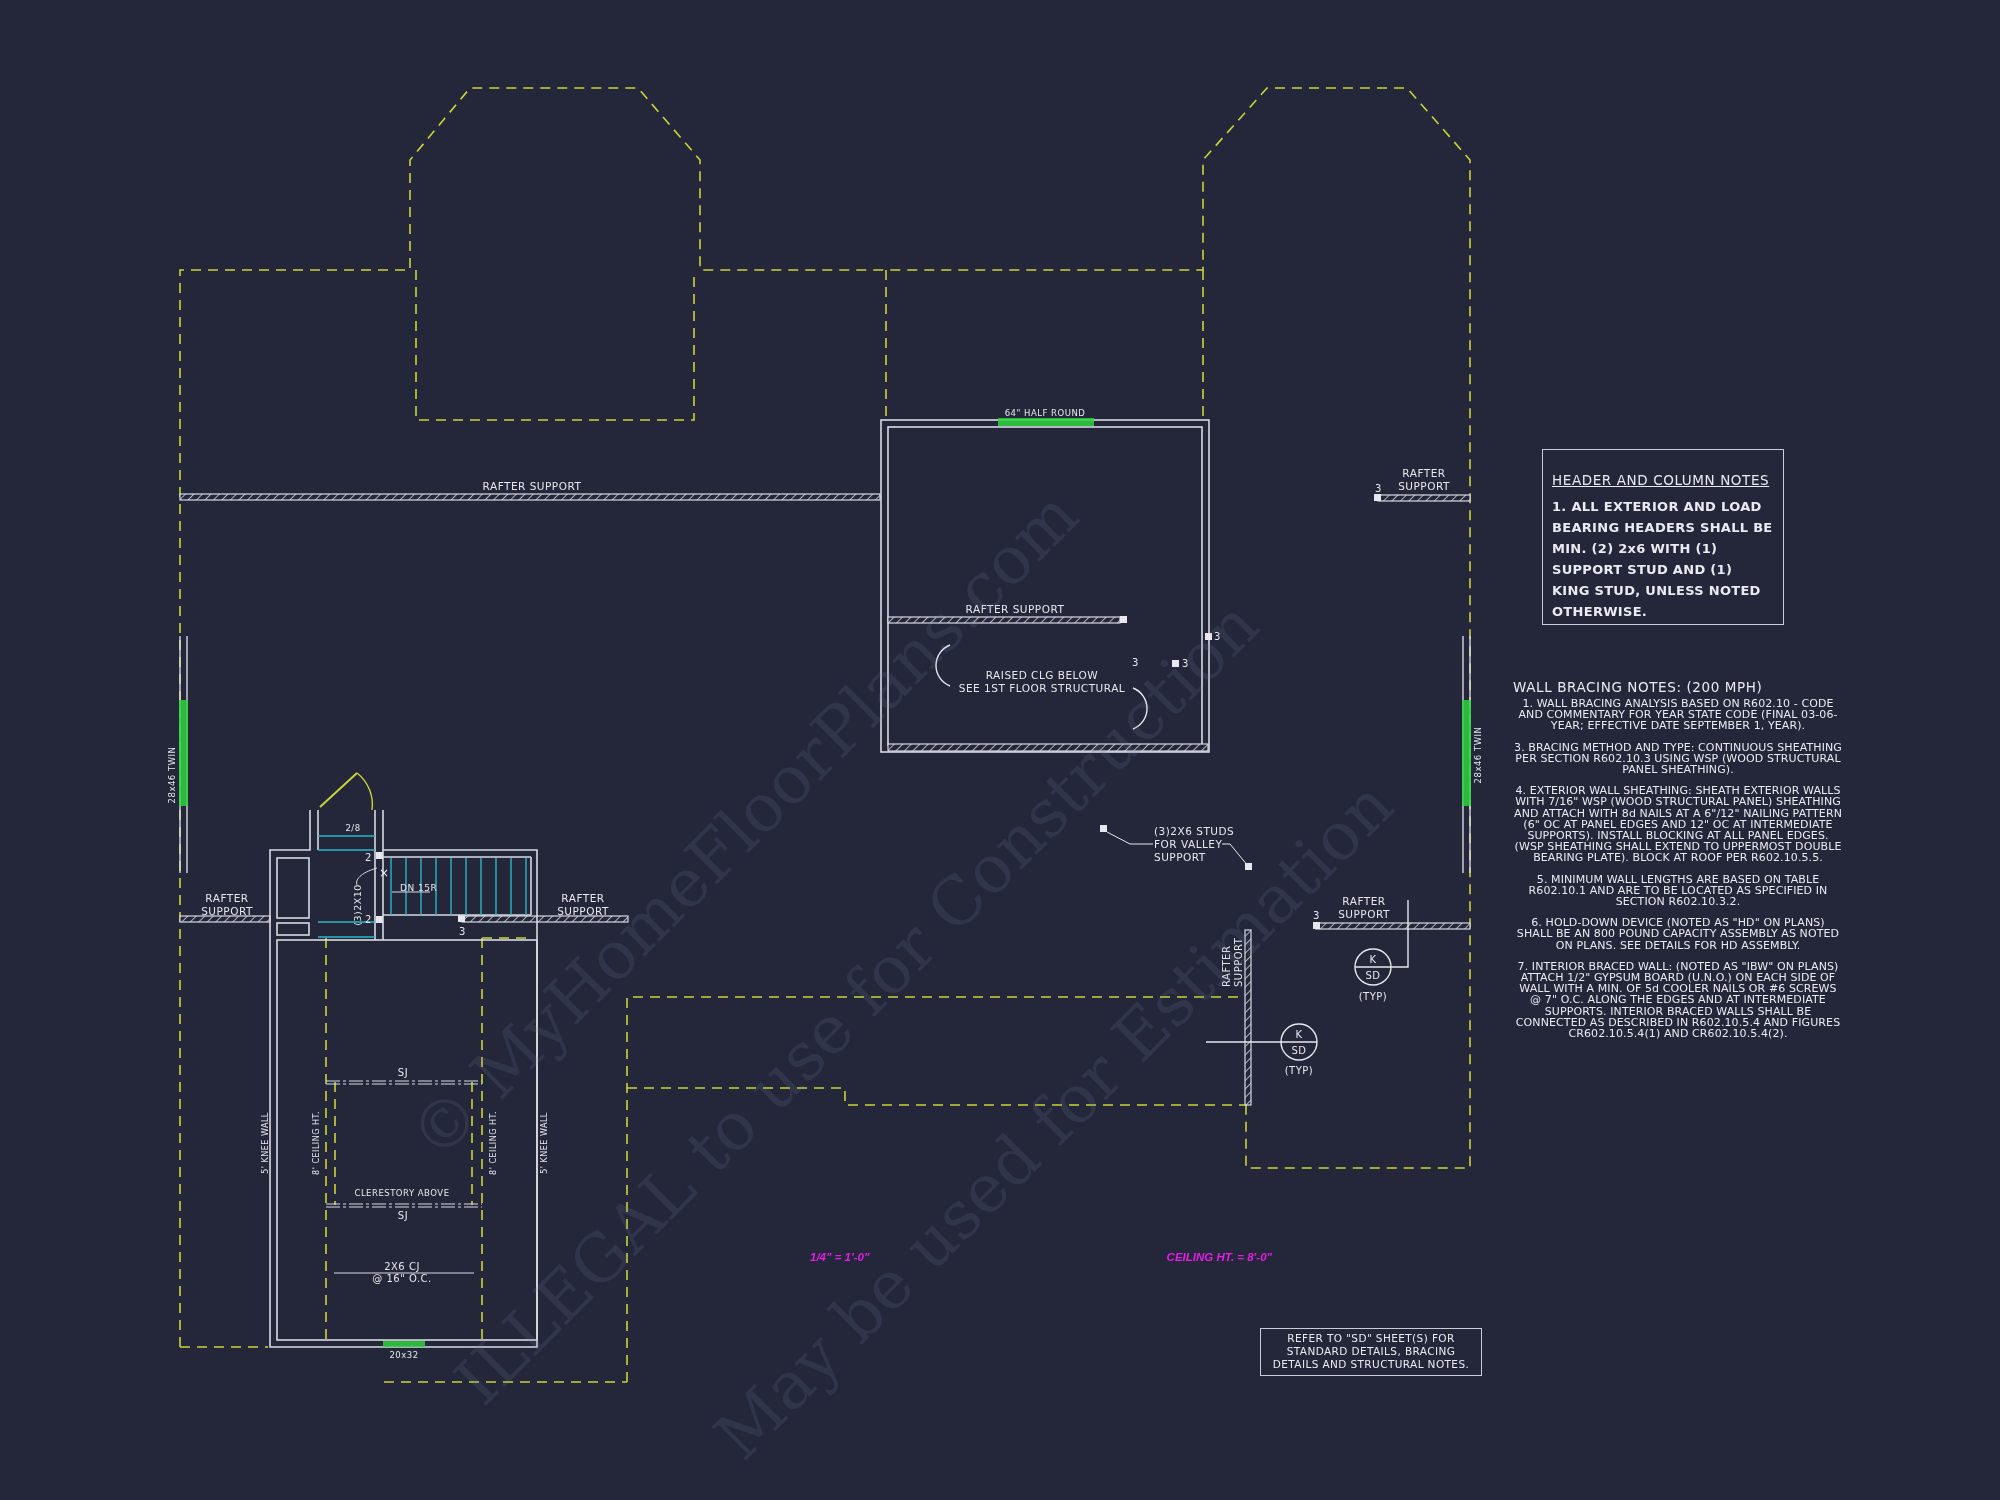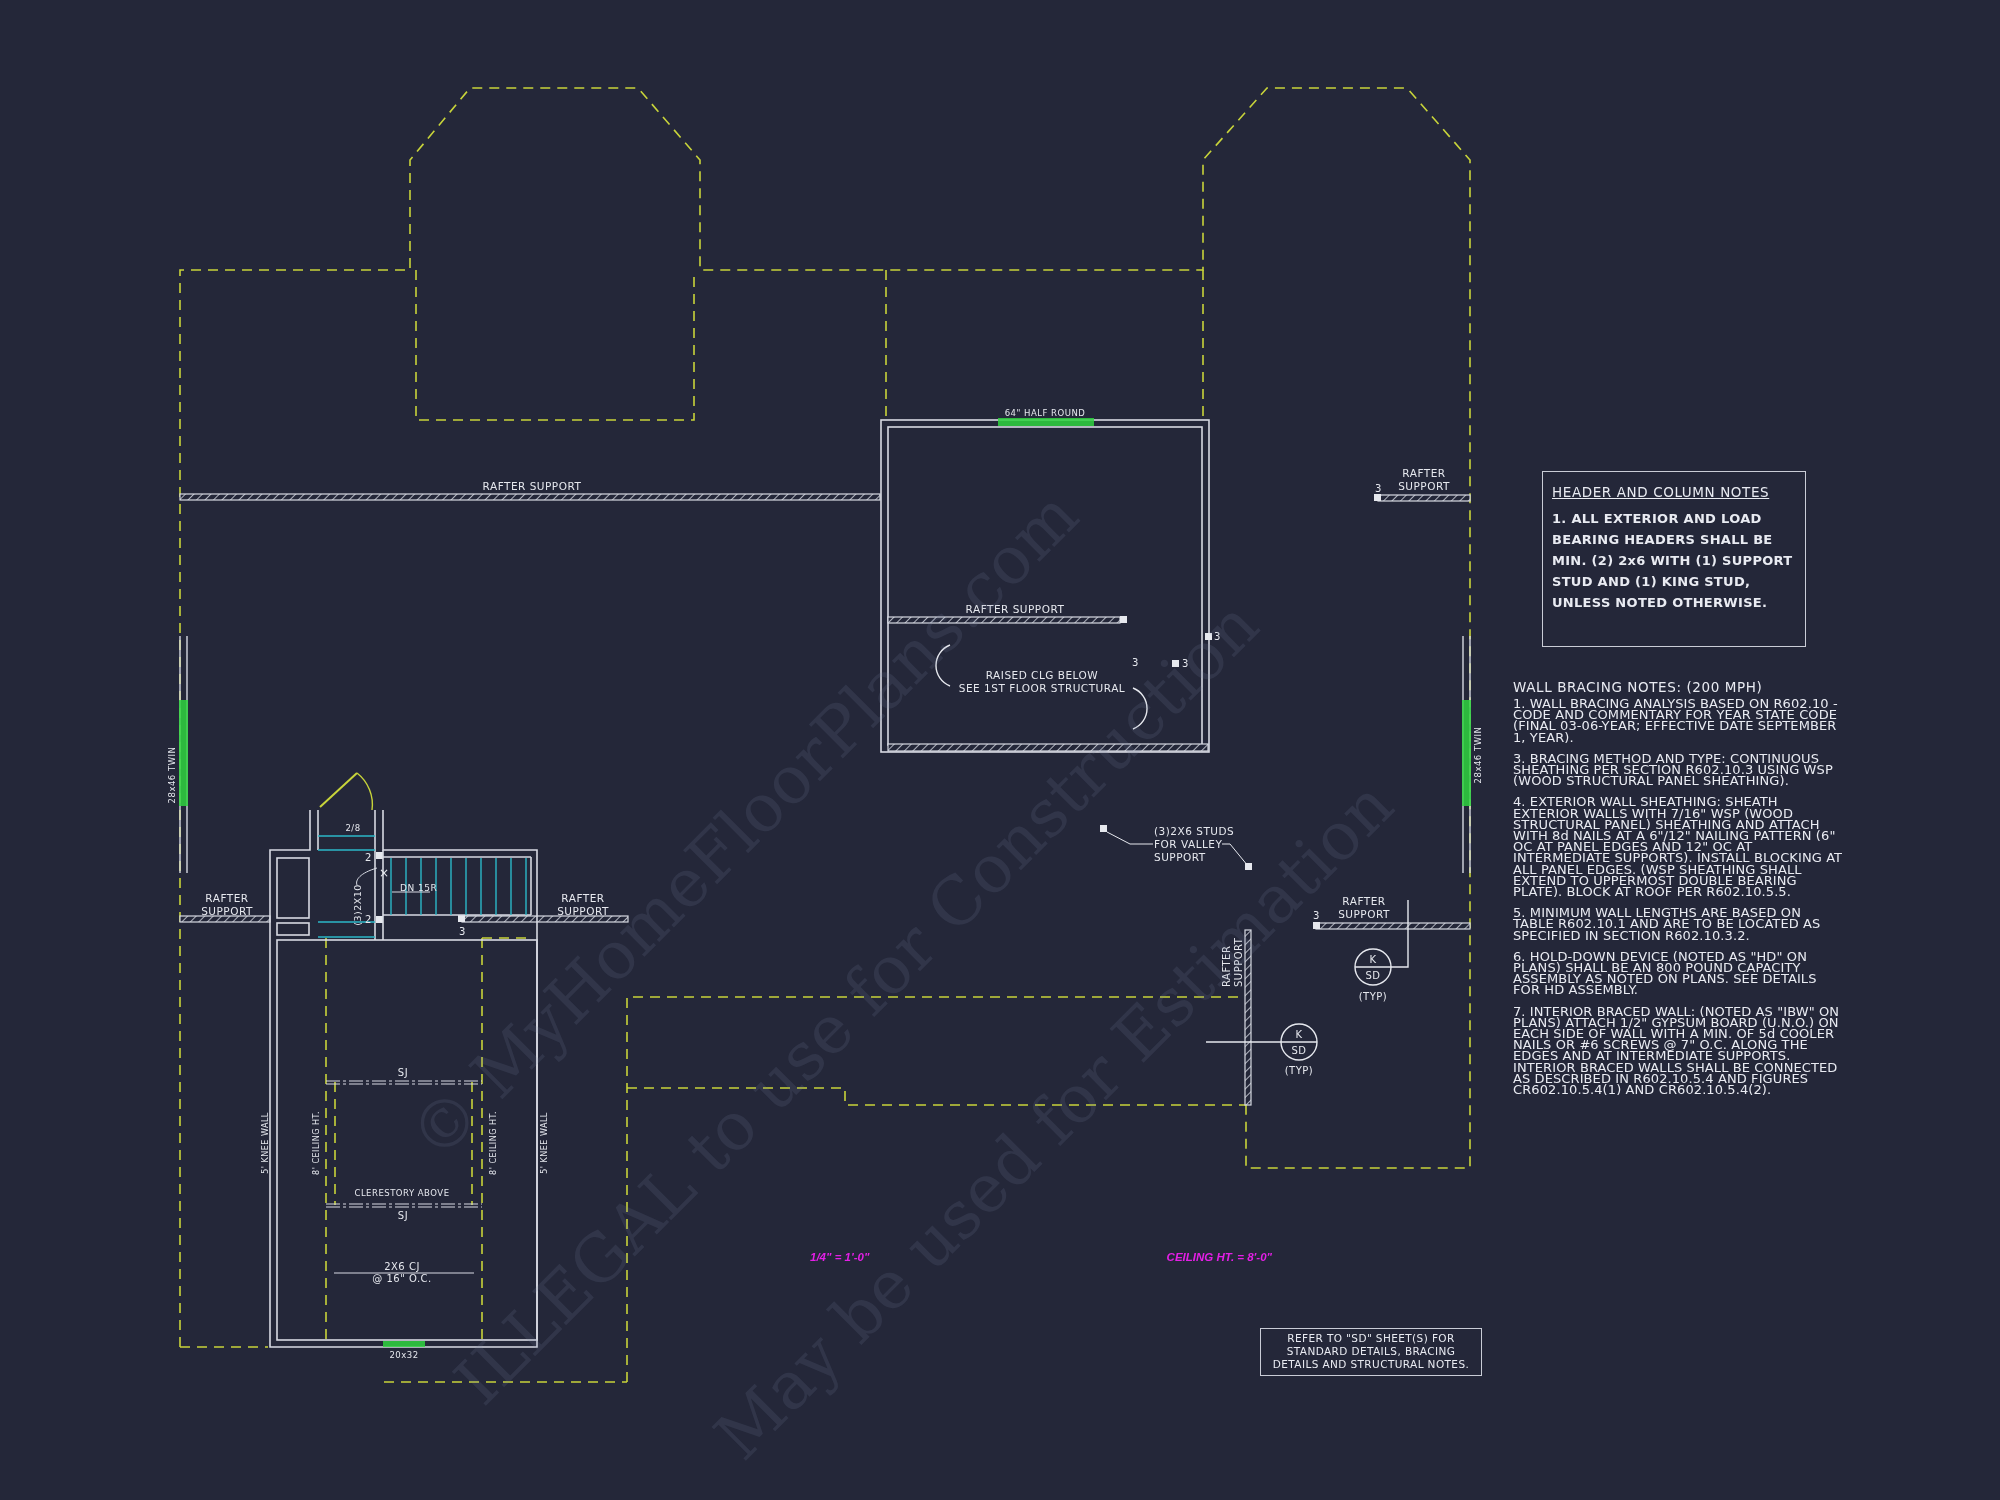--- a/index.html
+++ b/index.html
@@ -1,25 +1,25 @@
 <!DOCTYPE html>
 <html><head>
 <meta charset="utf-8">
 <style>
   html,body{margin:0;padding:0;background:#242739;}
   body{width:2000px;height:1500px;overflow:hidden;position:relative;font-family:"DejaVu Sans",sans-serif;}
   svg{position:absolute;left:0;top:0;}
   .cad{font-family:"DejaVu Sans",sans-serif;fill:#e6e8ee;letter-spacing:0.5px;}
   .notes{position:absolute;color:#e9ebf2;font-family:"DejaVu Sans",sans-serif;}
-  .hdr-box{position:absolute;left:1542px;top:471px;width:264px;height:176px;border:1.5px solid #c9ccd6;box-sizing:border-box;padding:12px 9px;}
+  .hdr-box{position:absolute;left:1542px;top:449px;width:242px;height:176px;border:1.5px solid #c9ccd6;box-sizing:border-box;padding:22px 9px;}
   .hdr-title{font-size:13.5px;text-decoration:underline;letter-spacing:0.6px;margin-bottom:8px;}
   .hdr-p{font-size:13px;line-height:21px;letter-spacing:0.3px;margin-bottom:10px;font-weight:bold;}
   .wb{position:absolute;left:1513px;top:679px;width:330px;}
   .wb-title{font-size:13.5px;letter-spacing:0.6px;margin-bottom:3px;}
-  .wb-p{font-size:13px;line-height:11.2px;letter-spacing:0.1px;margin-bottom:10px;}
+  .wb-p{font-size:11px;line-height:11.2px;letter-spacing:0.1px;margin-bottom:10px;text-align:center;}
   .sd-box{position:absolute;left:1260px;top:1328px;width:222px;height:48px;border:1.5px solid #c9ccd6;box-sizing:border-box;text-align:center;font-size:10.5px;line-height:13px;padding-top:3px;letter-spacing:0.4px;}
   .title{position:absolute;left:810px;top:1250px;width:462px;color:#e41fe6;font-family:"Liberation Sans",sans-serif;font-style:italic;font-weight:bold;}
   .title-main{font-size:24px;letter-spacing:0.3px;border-bottom:1.5px solid #d11ad4;padding-bottom:1px;white-space:nowrap;}
   .title-sub{display:flex;justify-content:space-between;font-size:11.5px;margin-top:1px;}
   .wm{position:absolute;font-family:"DejaVu Serif",serif;color:rgba(120,128,160,0.16);white-space:nowrap;transform-origin:left top;pointer-events:none;}
 </style>
 </head>
 <body>
 
 <svg width="2000" height="1500" viewBox="0 0 2000 1500">

